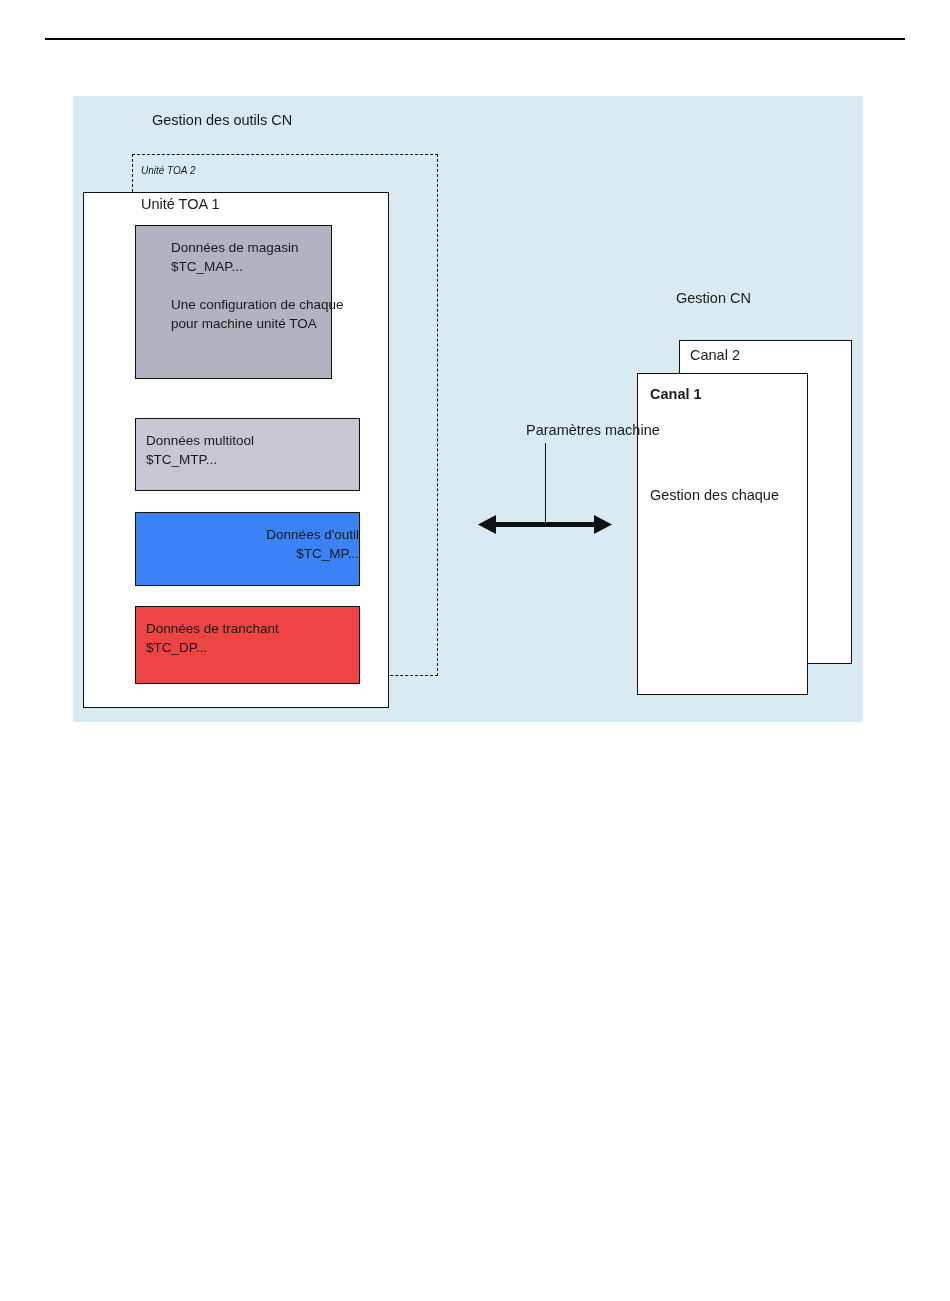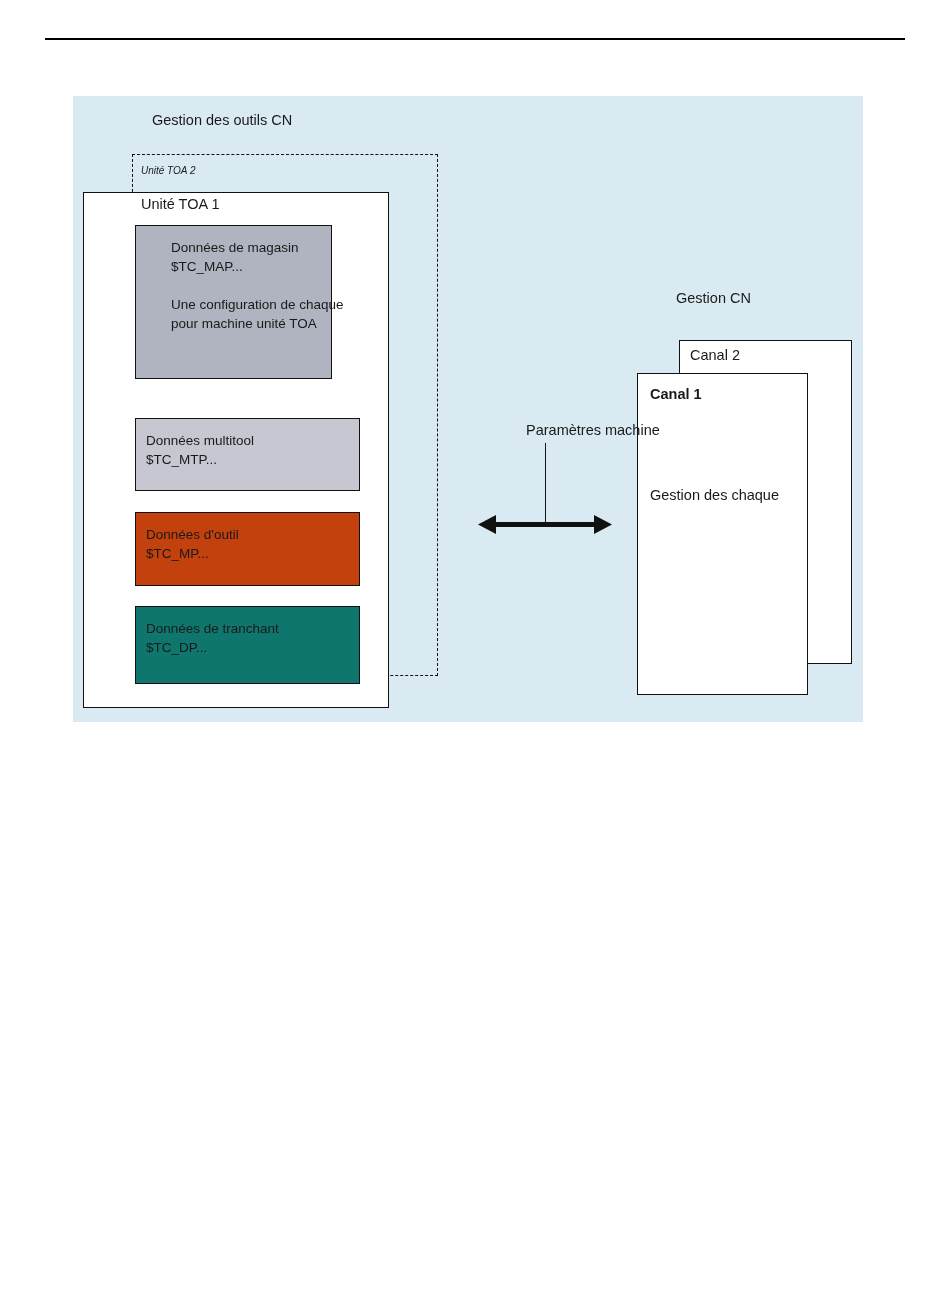--- a/index.html
+++ b/index.html
@@ -233,26 +233,26 @@
   <span class="spacer"></span>
   <span class="line">Une configuration de chaque</span>
   <span class="line">pour machine unité TOA</span>
 </div>
 
 <div class="data-box box-multitool" style="background: rgb(198, 199, 209);">
   <span class="line">Données multitool</span>
   <span class="line">$TC_MTP...</span>
 </div>
 
-<div class="data-box box-outil" style="background: #c2410c;">
+<div class="data-box box-outil" style="background: #3b82f6; text-align: right;">
   <span class="line">Données d'outil</span>
   <span class="line">$TC_MP...</span>
 </div>
 
-<div class="data-box box-tranchant" style="background: #0f766e;">
+<div class="data-box box-tranchant" style="background: #ef4444;">
   <span class="line">Données de tranchant</span>
   <span class="line">$TC_DP...</span>
 </div>
 
 <div class="canal2-box"></div>
 <div class="canal2-label">Canal 2</div>
 
 <div class="canal1-box"></div>
 <div class="canal1-label">Canal 1</div>
 <div class="canal1-content">Gestion des chaque</div>

